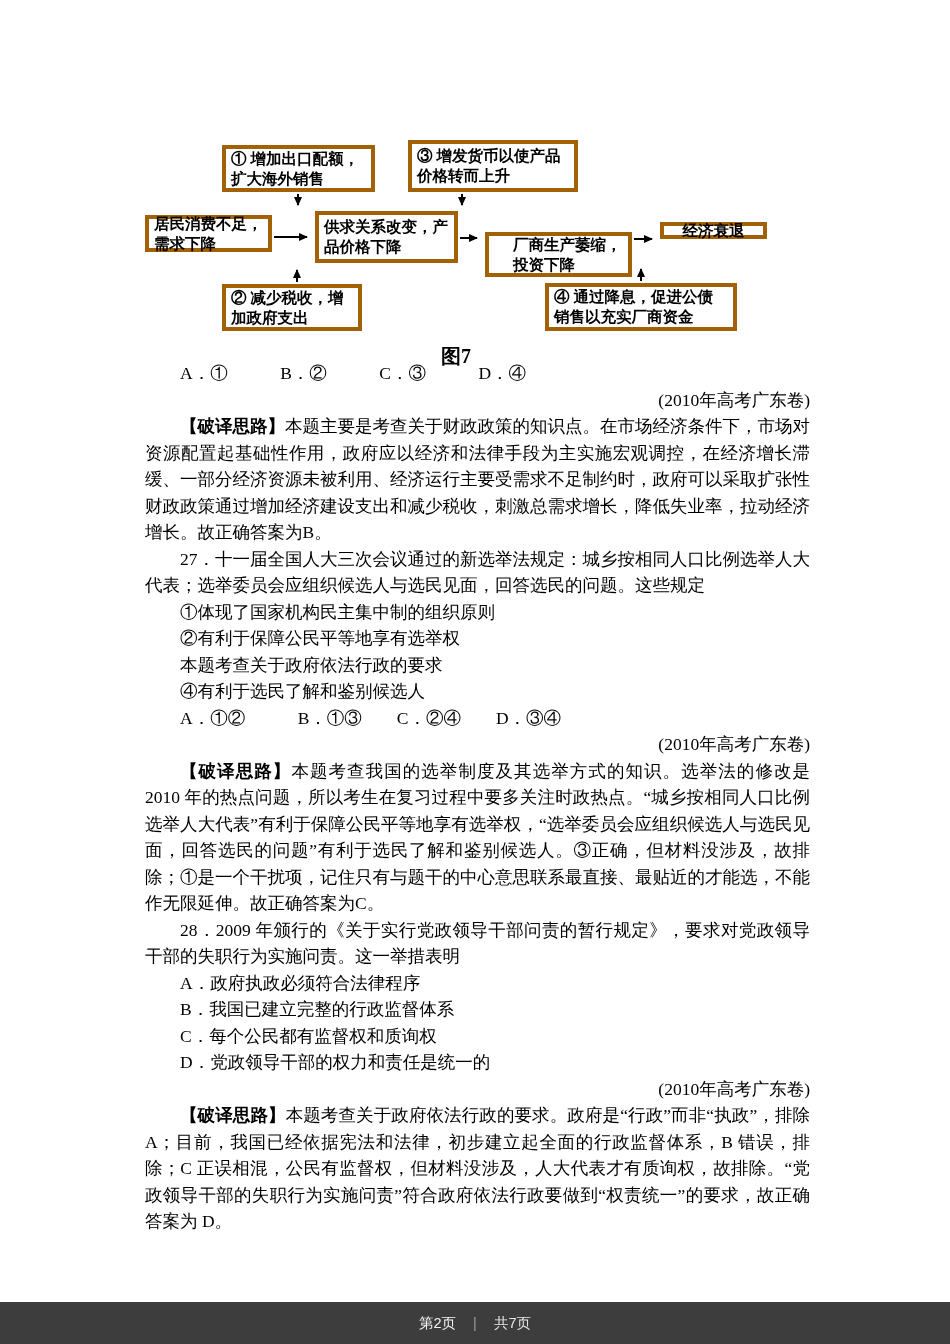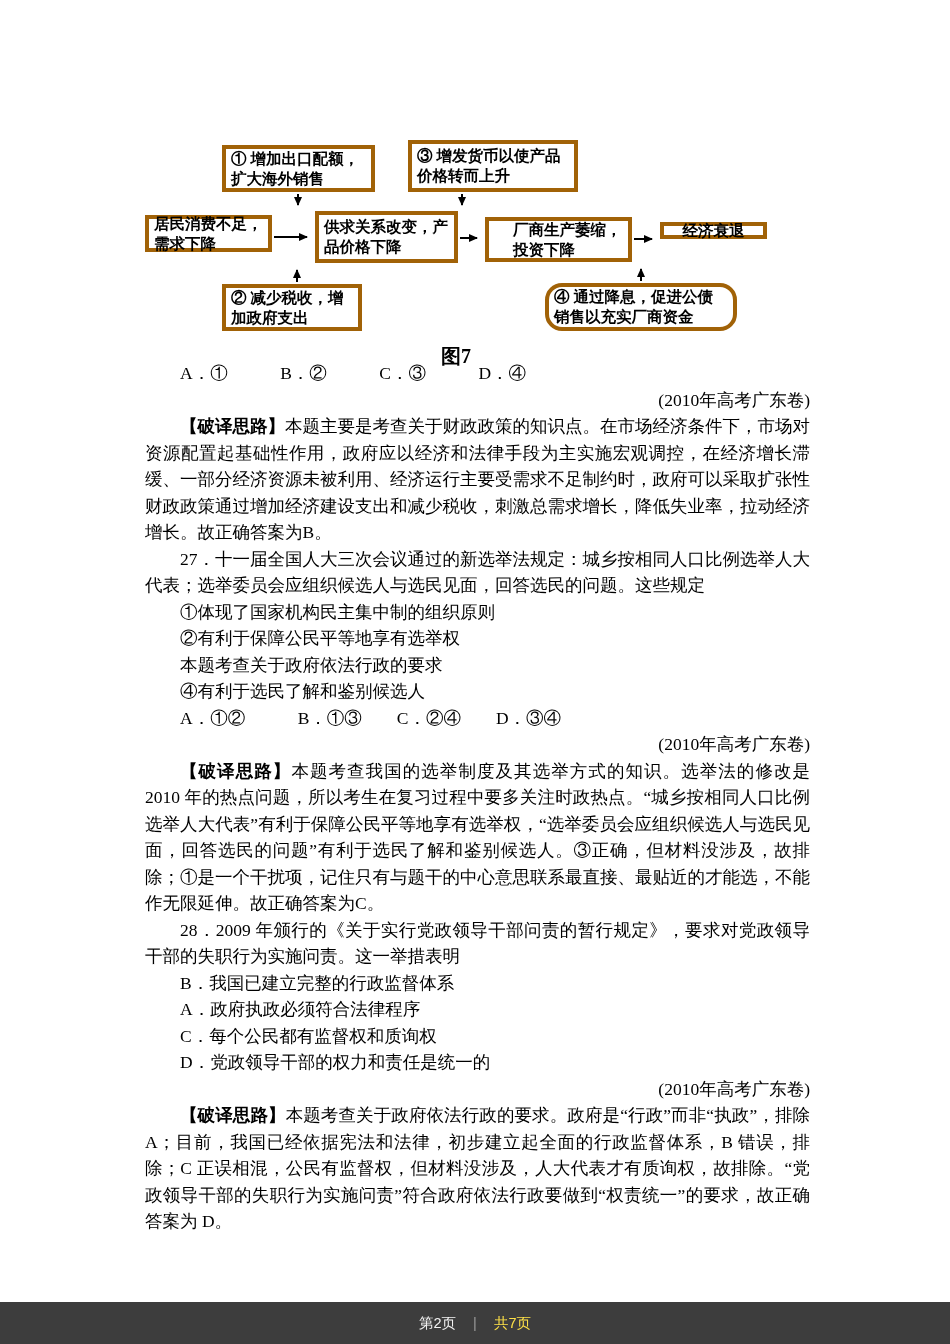--- a/index.html
+++ b/index.html
@@ -25,24 +25,24 @@
     line-height: 20px;
     padding: 2px 5px;
     display: flex;
     align-items: center;
   }
   .fbox.center { justify-content: center; text-align: center; }
   #b-policy1 { left: 222px; top: 5px;   width: 153px; height: 47px; }
   #b-policy3 { left: 408px; top: 0px;   width: 170px; height: 52px; }
   #b-flow1   { left: 145px; top: 75px;  width: 127px; height: 37px; }
   #b-flow2   { left: 315px; top: 71px;  width: 143px; height: 52px; }
-  #b-flow3   { left: 485px; top: 77px;  width: 147px; height: 45px; padding-left: 24px; }
+  #b-flow3   { left: 485px; top: 92px;  width: 147px; height: 45px; padding-left: 24px; }
   #b-flow4   { left: 660px; top: 82px;  width: 107px; height: 17px; }
   #b-policy2 { left: 222px; top: 144px; width: 140px; height: 47px; }
-  #b-policy4 { left: 545px; top: 143px; width: 192px; height: 48px; border-radius: 17px; }
+  #b-policy4 { left: 545px; top: 143px; width: 192px; height: 48px; }
   .arrows { position: absolute; left: 0; top: 0; width: 950px; height: 200px; pointer-events: none; }
 
   .fig-caption {
     position: absolute;
     top: 343px;
     left: 145px;
     width: 622px;
     text-align: center;
     font-weight: bold;
     font-size: 20px;
@@ -76,21 +76,21 @@
     background: #3d3d3d;
     color: #f2f2f2;
     font-family: "Liberation Sans", "DejaVu Sans", sans-serif;
     font-size: 14.5px;
     display: flex;
     align-items: center;
     justify-content: center;
     gap: 17px;
   }
   .footer .sep { color: #9a9a9a; }
-  .footer .total { color: #fde047; }
+  .footer .total { color: #e5e5e5; }
 </style>
 </head>
 <body>
 
 <div class="page">
 
   <div class="flowchart">
     <svg class="arrows" viewBox="0 0 950 200" xmlns="http://www.w3.org/2000/svg">
       <defs>
         <marker id="ah" markerWidth="10" markerHeight="9" refX="8" refY="4" orient="auto" markerUnits="userSpaceOnUse">
@@ -126,22 +126,22 @@
     <p class="para">27．十一届全国人大三次会议通过的新选举法规定：城乡按相同人口比例选举人大代表；选举委员会应组织候选人与选民见面，回答选民的问题。这些规定</p>
     <div class="opt-line">①体现了国家机构民主集中制的组织原则</div>
     <div class="opt-line">②有利于保障公民平等地享有选举权</div>
     <div class="opt-line">本题考查关于政府依法行政的要求</div>
     <div class="opt-line">④有利于选民了解和鉴别候选人</div>
     <div class="opt-line">A．①②　　　B．①③　　C．②④　　D．③④</div>
     <div class="source">(2010年高考广东卷)</div>
     <p class="para"><span class="albl">【破译思路】</span><span>本题考查我国的选举制度及其选举方式的知识。选举法的修改是 2010 年的热点问题，所以考生在复习过程中要多关注时政热点。“城乡按相同人口比例选举人大代表”有利于保障公民平等地享有选举权，“选举委员会应组织候选人与选民见面，回答选民的问题”有利于选民了解和鉴别候选人。③正确，但材料没涉及，故排除；①是一个干扰项，记住只有与题干的中心意思联系最直接、最贴近的才能选，不能作无限延伸。故正确答案为C。</span></p>
 
     <p class="para">28．2009 年颁行的《关于实行党政领导干部问责的暂行规定》，要求对党政领导干部的失职行为实施问责。这一举措表明</p>
+    <div class="opt-line">A．政府执政必须符合法律程序</div>
     <div class="opt-line">B．我国已建立完整的行政监督体系</div>
-    <div class="opt-line">A．政府执政必须符合法律程序</div>
     <div class="opt-line">C．每个公民都有监督权和质询权</div>
     <div class="opt-line">D．党政领导干部的权力和责任是统一的</div>
     <div class="source">(2010年高考广东卷)</div>
     <p class="para"><span class="albl">【破译思路】</span><span>本题考查关于政府依法行政的要求。政府是“行政”而非“执政”，排除 A；目前，我国已经依据宪法和法律，初步建立起全面的行政监督体系，B 错误，排除；C 正误相混，公民有监督权，但材料没涉及，人大代表才有质询权，故排除。“党政领导干部的失职行为实施问责”符合政府依法行政要做到“权责统一”的要求，故正确答案为 D。</span></p>
 
   </div>
 
   <div class="footer">
     <span>第2页</span>
     <span class="sep">|</span>

